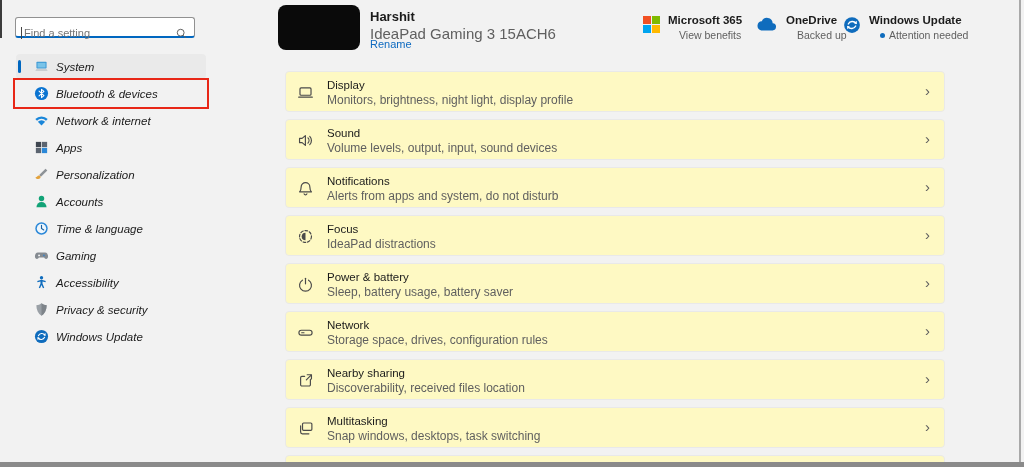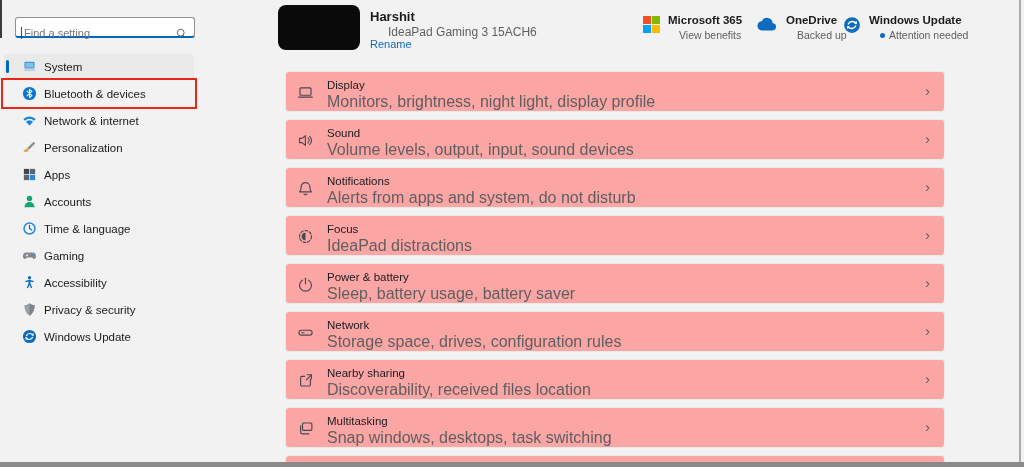--- a/index.html
+++ b/index.html
@@ -24,21 +24,21 @@
     border-radius:3px; display:flex; align-items:center; padding:12px 6px 0 5px;
   }
   .searchbox .caret { width:1px; height:12px; background:#444; margin-right:2px; }
   .searchbox input {
     flex:1; border:none; outline:none; background:transparent;
     font-family:"Liberation Sans", sans-serif; font-size:11px; color:#1b1b1b; min-width:0;
   }
   .searchbox input::placeholder { color:#767676; }
   .searchbox .search-glyph { flex:none; display:flex; }
 
-  .nav { position:absolute; left:4px; top:54px; width:190px; }
+  .nav { position:absolute; left:16px; top:54px; width:190px;font-style:italic; }
   .nav-item {
     position:relative; height:25px; margin-bottom:2px; display:flex; align-items:center;
     border-radius:4px; cursor:pointer;
   }
   .nav-item .pill {
     display:none; position:absolute; left:2px; top:6px; width:3px; height:13px;
     border-radius:2px; background:#0067c0;
   }
   .nav-item.selected { background:#eaeaea; }
   .nav-item.selected .pill { display:block; }
@@ -46,43 +46,43 @@
   .nav-icon svg { width:15px; height:15px; }
   .nav-label { position:absolute; left:40px; font-size:11.5px; color:#1b1b1b; white-space:nowrap; }
   .red-box {
     position:absolute; left:-3px; right:-3px; top:-3px; bottom:-3px;
     border:2px solid #e82717; pointer-events:none;
   }
 
   
   .avatar { position:absolute; left:278px; top:5px; width:82px; height:45px; background:#0a0a0a; border-radius:8px; }
   .user-name { position:absolute; left:370px; top:9px; font-size:13px; font-weight:bold; color:#1b1b1b; }
-  .device-name { position:absolute; left:388px; top:25px; font-size:12px; color:#5f5f5f; }
+  .device-name { position:absolute; left:370px; top:25px; font-size:15px; color:#5f5f5f; }
   .rename-link { position:absolute; left:370px; top:38px; font-size:11px; color:#0e6ac0; cursor:pointer; }
 
   .badge { position:absolute; top:14px; display:flex; align-items:flex-start; gap:8px; }
   .badge .b-icon { margin-top:2px; display:flex; }
   .badge .b-title { font-size:11.5px; font-weight:bold; color:#1b1b1b; white-space:nowrap; }
   .badge .b-sub { font-size:10.5px; color:#5f5f5f; margin-top:3px; white-space:nowrap; display:flex; align-items:center; gap:4px;margin-left:11px; }
   .badge .b-dot { width:5px; height:5px; border-radius:50%; background:#0f6cbd; display:inline-block; }
   .ms-logo { display:grid; grid-template-columns:8px 8px; grid-template-rows:8px 8px; gap:1px; }
   .ms-logo span { display:block; }
 
   
   .main-list { position:absolute; left:285px; top:71px; width:660px; }
   .row-card {
     position:relative; height:41px; margin-bottom:7px;
-    background:#fca5a5; border:1px solid #e9e9e9; border-radius:4px;
+    background:#fef9c3; border:1px solid #e9e9e9; border-radius:4px;
     display:flex; align-items:center; cursor:pointer;
   }
   .row-icon { position:absolute; left:11px; top:12px; width:17px; height:17px; display:flex; }
   .row-icon svg { width:17px; height:17px; stroke:#4a4a4a; fill:none; stroke-width:1.1; stroke-linecap:round; stroke-linejoin:round; }
   .row-text { position:absolute; left:41px; top:7px; }
   .row-title { font-size:11.5px; color:#1b1b1b; }
-  .row-sub { font-size:16px; color:#5f5f5f; margin-top:2px; }
+  .row-sub { font-size:12px; color:#5f5f5f; margin-top:2px; }
   .row-chevron { position:absolute; right:14px; top:10px; font-size:15px; color:#5f5f5f; }
   .row-card.partial { height:20px; margin-bottom:0; }
 </style>
 </head>
 <body>
 
 <div class="left-tick"></div>
 <div class="scrollbar-line"></div>
 <div class="bottom-bar"></div>
 
@@ -124,36 +124,36 @@
           <svg viewBox="0 0 16 16">
             <path d="M1.4 6.4 a9.3 9.3 0 0 1 13.2 0 l-1.8 1.8 a6.7 6.7 0 0 0 -9.6 0 z" fill="#1a86d9"></path>
             <path d="M8 13.2 L4.1 9.3 a5.5 5.5 0 0 1 7.8 0 z" fill="#1a86d9"></path>
           </svg>
         </span>
         <span class="nav-label">Network &amp; internet</span>
       </div>
       <div class="nav-item">
         <span class="nav-icon">
           <svg viewBox="0 0 16 16">
-            <path d="M12.3 1.8 L14.2 3.7 L7.4 10.5 L5.5 8.6 Z" fill="#8d9297"></path>
-            <path d="M5.2 9 c-1.6 0.2 -1.9 1.9 -3.7 2.1 c0.9 1.7 3.6 2.3 5 0.9 c0.7-0.7 0.7-1.8 0-2.5 c-0.4-0.4-0.9-0.6-1.3-0.5 z" fill="#e3a23c"></path>
-          </svg>
-        </span>
-        <span class="nav-label">Personalization</span>
-      </div>
-      <div class="nav-item">
-        <span class="nav-icon">
-          <svg viewBox="0 0 16 16">
             <rect x="2" y="2" width="5.6" height="5.6" fill="#3f4650"></rect>
             <rect x="8.4" y="2" width="5.6" height="5.6" fill="#5b6470"></rect>
             <rect x="2" y="8.4" width="5.6" height="5.6" fill="#5b6470"></rect>
             <rect x="8.4" y="8.4" width="5.6" height="5.6" fill="#2b88d8"></rect>
           </svg>
         </span>
         <span class="nav-label">Apps</span>
+      </div>
+      <div class="nav-item">
+        <span class="nav-icon">
+          <svg viewBox="0 0 16 16">
+            <path d="M12.3 1.8 L14.2 3.7 L7.4 10.5 L5.5 8.6 Z" fill="#8d9297"></path>
+            <path d="M5.2 9 c-1.6 0.2 -1.9 1.9 -3.7 2.1 c0.9 1.7 3.6 2.3 5 0.9 c0.7-0.7 0.7-1.8 0-2.5 c-0.4-0.4-0.9-0.6-1.3-0.5 z" fill="#e3a23c"></path>
+          </svg>
+        </span>
+        <span class="nav-label">Personalization</span>
       </div>
       <div class="nav-item">
         <span class="nav-icon">
           <svg viewBox="0 0 16 16">
             <circle cx="8" cy="4.8" r="2.9" fill="#12a377"></circle>
             <path d="M2.6 14 a5.4 5.4 0 0 1 10.8 0 z" fill="#12a377"></path>
           </svg>
         </span>
         <span class="nav-label">Accounts</span>
       </div>

